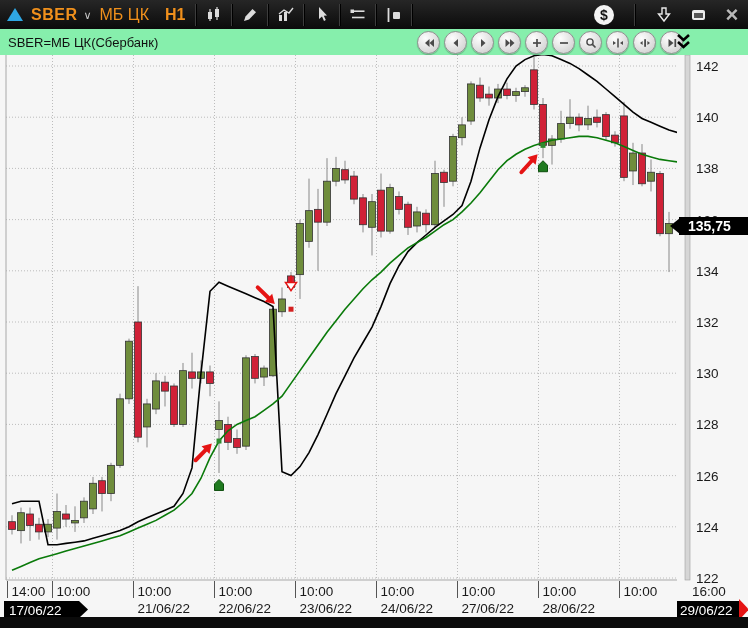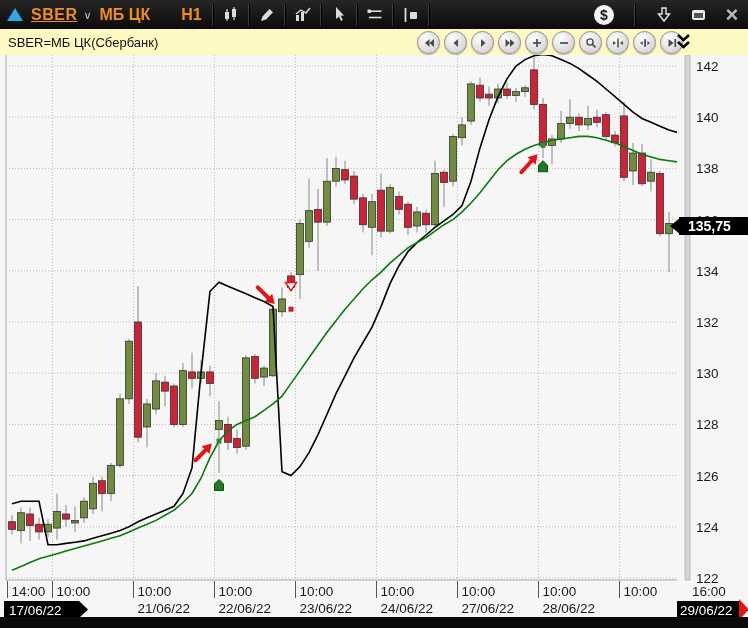--- a/index.html
+++ b/index.html
@@ -3,33 +3,33 @@
 <meta charset="utf-8">
 <style>
   html,body{margin:0;padding:0;background:#777;}
   .app{position:relative;width:748px;height:628px;background:#f1f1f1;overflow:hidden;
        font-family:"Liberation Sans","DejaVu Sans",sans-serif;}
   
   .toolbar{position:absolute;left:0;top:0;width:748px;height:29px;
            background:linear-gradient(#262626,#0b0b0b);display:flex;align-items:center;}
   .logo-tri{width:0;height:0;border-left:8px solid transparent;border-right:8px solid transparent;
             border-bottom:13px solid #2fa7e3;margin:0 8px 0 7px;}
-  .tb-sym{color:#f0901c;font-weight:bold;font-size:16px;letter-spacing:.5px;text-decoration:underline;}
+  .tb-sym{color:#f0901c;font-weight:bold;font-size:16px;letter-spacing:.5px;}
   .tb-chev{color:#c9c9c9;font-size:11px;margin:2px 8px 0 6px;}
-  .tb-mkt{color:#f0901c;font-weight:bold;font-size:16px;margin-right:31px;}
+  .tb-mkt{color:#f0901c;font-weight:normal;font-size:16px;margin-right:16px;}
   .tb-tf{color:#f0901c;font-weight:bold;font-size:16px;margin-right:6px;}
   .tb-sep{width:1px;height:22px;background:#3d3d3d;border-right:1px solid #000;margin:0 4px;}
   .tb-icon{width:26px;height:24px;display:flex;align-items:center;justify-content:center;cursor:pointer;}
   .tb-right{margin-left:auto;display:flex;align-items:center;padding-right:6px;}
   .dollar{width:20px;height:20px;border-radius:50%;background:#f4f4f4;color:#111;font-weight:bold;
           font-size:14px;display:flex;align-items:center;justify-content:center;margin-right:16px;}
   .win-ic{margin-left:14px;display:flex;align-items:center;justify-content:center;width:20px;height:20px;}
   .close-x{color:#b9b9b9;font-size:22px;font-weight:bold;line-height:18px;}
   
-  .hdr{position:absolute;left:0;top:29px;width:748px;height:26px;background:#fef9c3;
+  .hdr{position:absolute;left:0;top:29px;width:748px;height:26px;background:#86efac;
        border-bottom:1px solid #d6d6d6;}
   .hdr-inst{position:absolute;left:8px;top:6px;font-size:13px;color:#111;}
   .hdr-ema{position:absolute;left:155px;top:6px;font-size:13px;color:#1f8b1f;}
   .navrow{position:absolute;left:417px;top:2px;display:flex;gap:4px;}
   .navbtn{width:21px;height:21px;border-radius:50%;border:1px solid #8f8f8f;
           background:radial-gradient(circle at 35% 30%,#fdfdfd,#c9c9c9);
           box-shadow:0 1px 1px rgba(0,0,0,.25);display:flex;align-items:center;justify-content:center;cursor:pointer;}
   .collapse{position:absolute;left:676px;top:4px;cursor:pointer;}
   
   .chartwrap{position:absolute;left:0;top:55px;width:748px;height:562px;background:#f6f6f6;}

